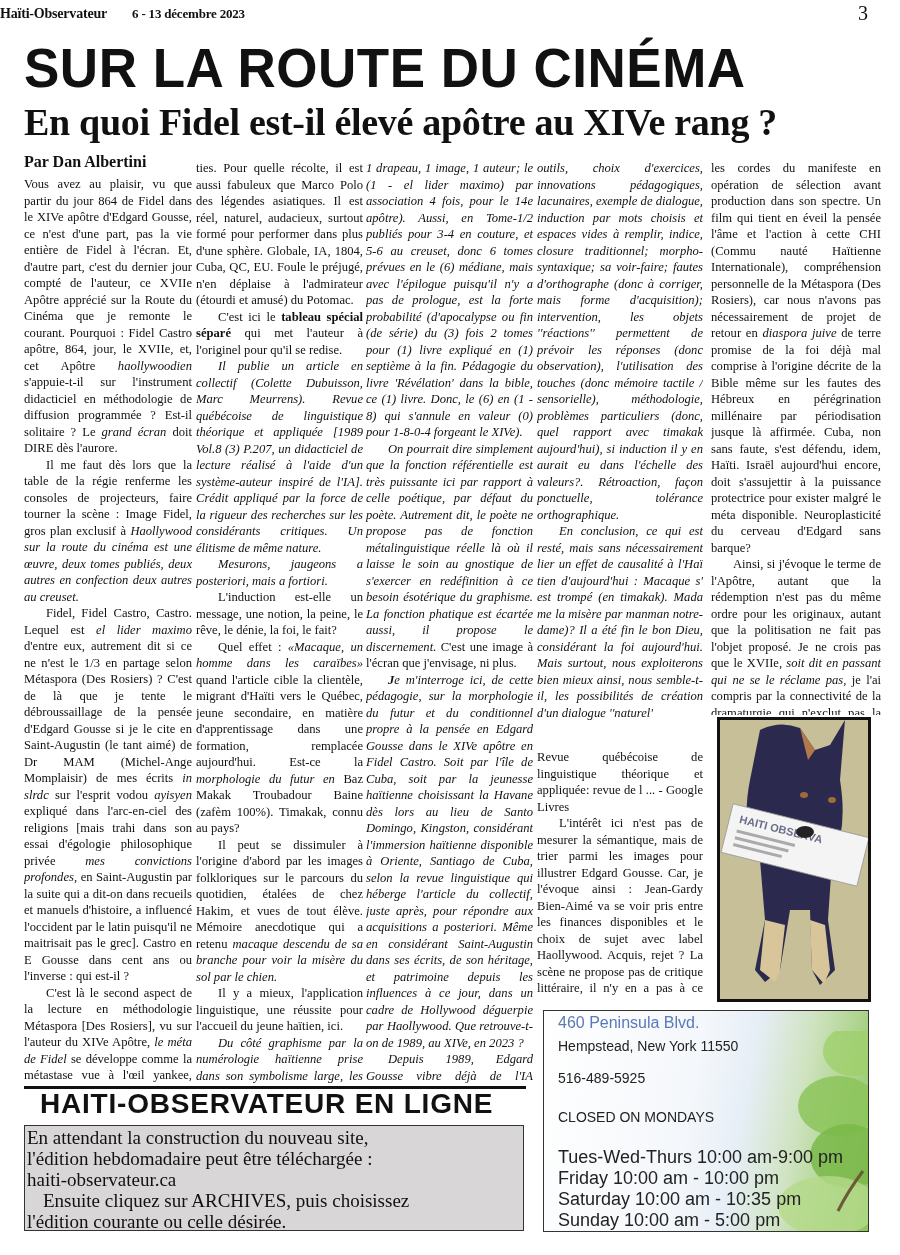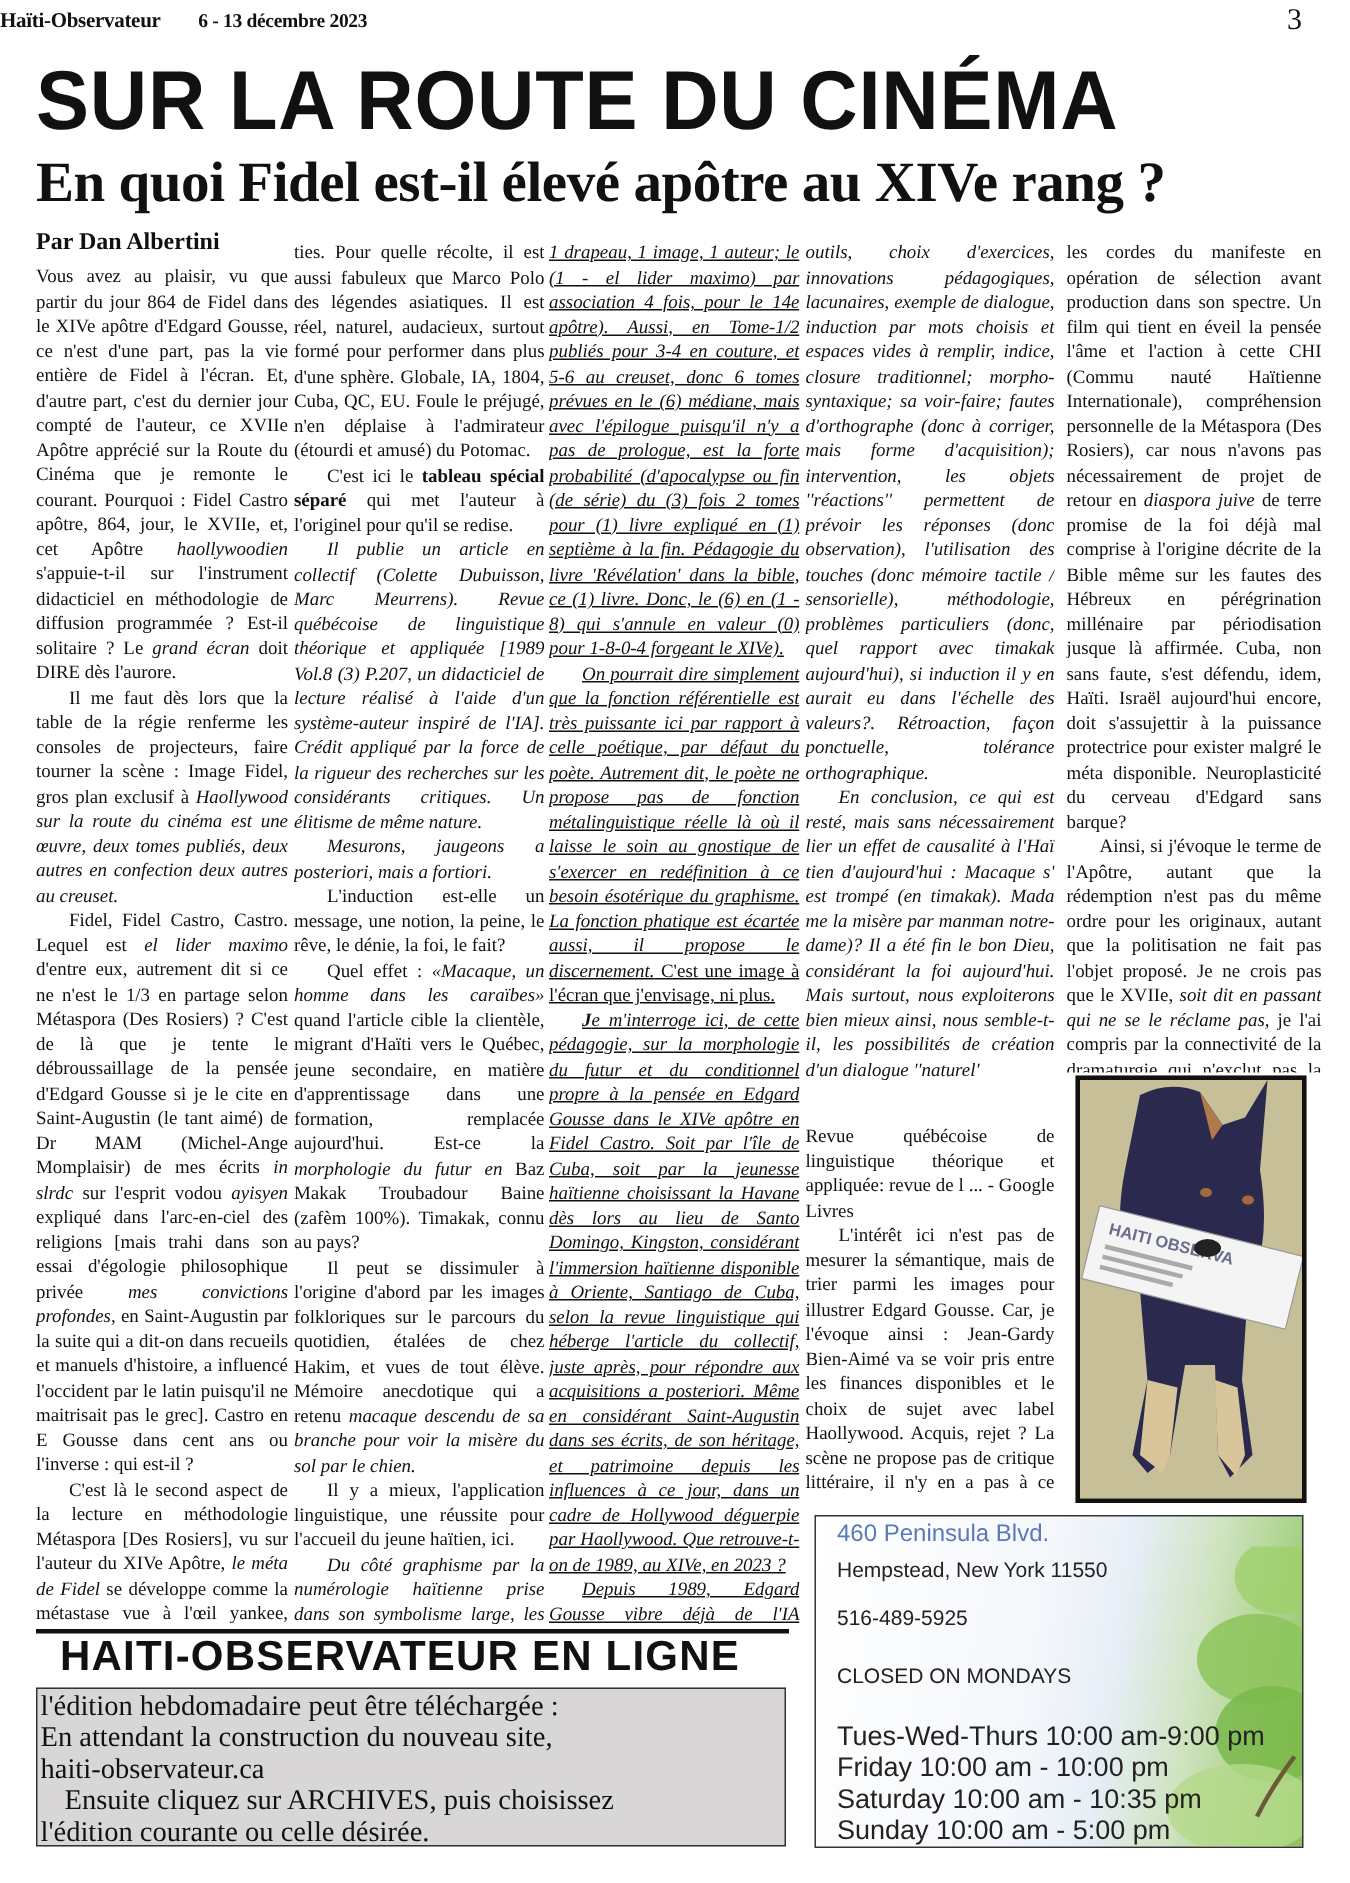--- a/index.html
+++ b/index.html
@@ -10,21 +10,21 @@
   .headline { position: absolute; top: 40px; left: 24px; width: 860px; font-family: "Liberation Sans", sans-serif; font-weight: 900; font-size: 53px; letter-spacing: 0.5px; line-height: 1; transform: scaleY(1.05); transform-origin: top left; }
   .subhead { position: absolute; top: 102px; left: 24px; width: 860px; font-weight: bold; font-size: 38px; line-height: 1.1; letter-spacing: -0.3px; }
   .byline { position: absolute; top: 153px; left: 24px; font-weight: bold; font-size: 16px; }
   .col { position: absolute; font-size: 12.6px; line-height: 16.5px; text-align: justify; overflow: hidden; }
   .col p { margin: 0; text-indent: 22px; }
   .col p.noindent { text-indent: 0; }
   .col .it { font-style: italic; }
   .col .bold { font-weight: bold; }
   .col1 { left: 24px; top: 176px; width: 168px; height: 910px; }
   .col2 { left: 196px; top: 160px; width: 167px; height: 926px; }
-  .col3 { left: 366px; top: 160px; width: 167px; height: 926px; text-decoration: underline; }
+  .col3 { left: 366px; top: 160px; width: 167px; height: 926px; }
   .col4 { left: 537px; top: 160px; width: 166px; height: 840px; }
   .col5 { left: 711px; top: 160px; width: 170px; height: 555px; }
   .rule { position: absolute; left: 24px; top: 1086px; width: 502px; height: 3px; background: #111; }
   .ligne-title { position: absolute; top: 1088px; left: 40px; font-family: "Liberation Sans", sans-serif; font-weight: 900; font-size: 28px; letter-spacing: 0.8px; line-height: 1.15; }
   .notice { position: absolute; top: 1125px; left: 24px; width: 500px; height: 106px; background: #d9d6d7; border: 1px solid #333; font-size: 19px; line-height: 21px; padding: 1px 0 0 2px; box-sizing: border-box; }
   .notice div { white-space: nowrap; }
   .notice .ind { padding-left: 16px; }
   .photo { position: absolute; left: 717px; top: 717px; width: 154px; height: 285px; border: 3px solid #111; background: #c8c09a; overflow: hidden; box-sizing: border-box; }
   .ad { position: absolute; left: 543px; top: 1010px; width: 326px; height: 222px; border: 1px solid #333; background: linear-gradient(100deg, #ffffff 0%, #f4f7fb 45%, #e6eef6 60%, #cfe3c0 75%, #8cc45a 100%); font-family: "Liberation Sans", sans-serif; box-sizing: border-box; overflow: hidden; }
   .ad .addr1 { position: absolute; left: 14px; top: 3px; font-size: 16px; font-weight: normal; color: #5a79b8; }
@@ -104,22 +104,22 @@
       <rect x="15" y="131" width="55" height="3" fill="#aaa"></rect>
       <rect x="15" y="138" width="50" height="3" fill="#aaa"></rect>
     </g>
     <ellipse cx="85" cy="112" rx="9" ry="6" fill="#222"></ellipse>
   </svg>
 </div>
 
 <div class="rule"></div>
 <div class="ligne-title">HAITI-OBSERVATEUR EN LIGNE</div>
 <div class="notice">
+  <div>En attendant la construction du nouveau site,</div>
   <div>l'édition hebdomadaire peut être téléchargée :</div>
-  <div>En attendant la construction du nouveau site,</div>
   <div>haiti-observateur.ca</div>
   <div class="ind">Ensuite cliquez sur ARCHIVES, puis choisissez</div>
   <div>l'édition courante ou celle désirée.</div>
 </div>
 
 <div class="ad">
   <svg class="tree" viewBox="0 0 110 200">
     <ellipse cx="85" cy="20" rx="30" ry="25" fill="#9fd06b" opacity="0.8"></ellipse>
     <ellipse cx="70" cy="75" rx="40" ry="30" fill="#8cc45a" opacity="0.85"></ellipse>
     <ellipse cx="80" cy="125" rx="38" ry="32" fill="#7ab84a" opacity="0.85"></ellipse>

